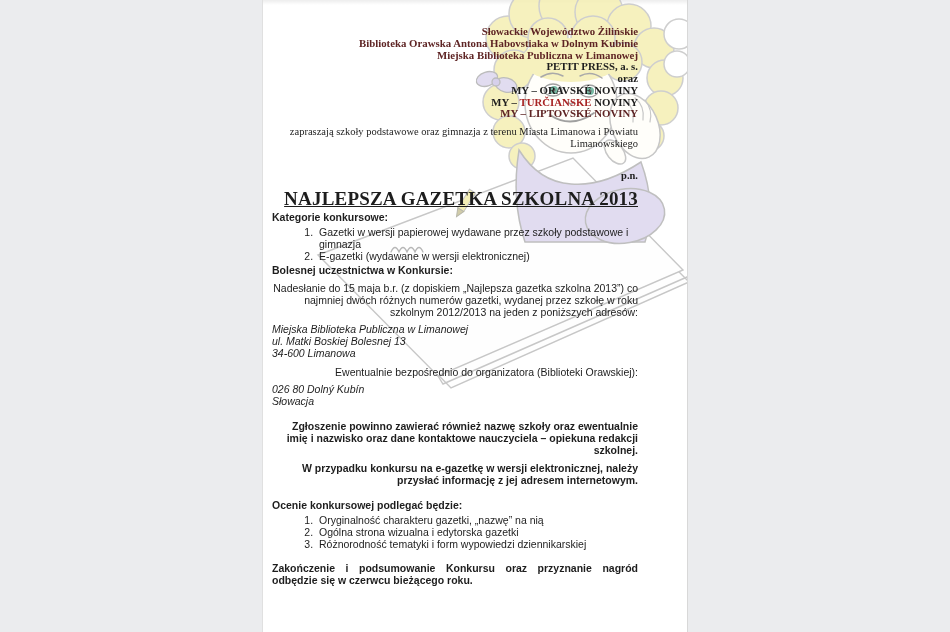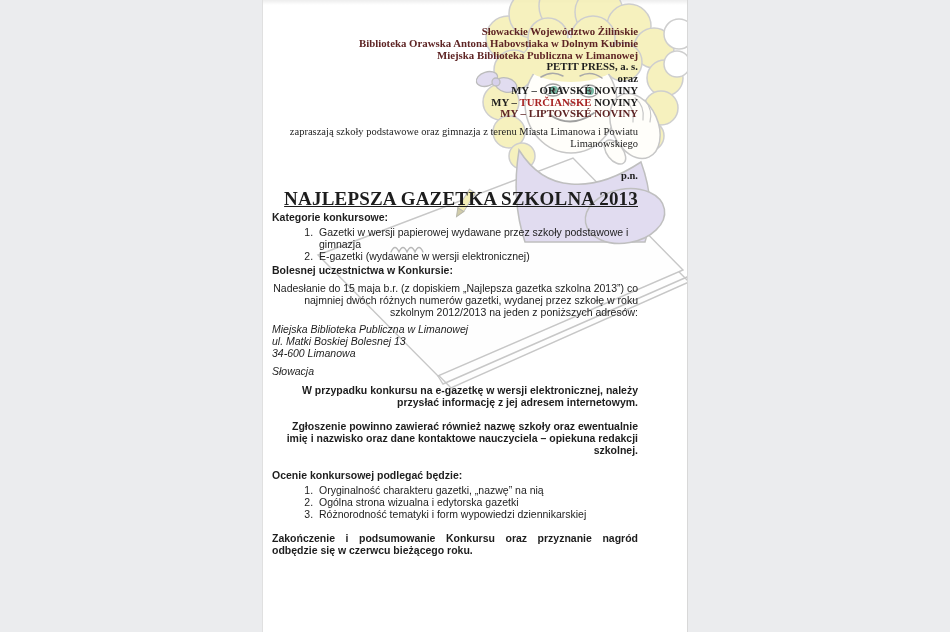--- a/index.html
+++ b/index.html
@@ -150,26 +150,28 @@
         <li>E-gazetki (wydawane w wersji elektronicznej)</li>
       </ol>
 
       <div class="sect-head">Bolesnej uczestnictwa w Konkursie:</div>
       <div class="para">Nadesłanie do 15 maja b.r. (z dopiskiem „Najlepsza gazetka szkolna 2013”) co najmniej dwóch różnych numerów gazetki, wydanej przez szkołę w roku szkolnym 2012/2013 na jeden z poniższych adresów:</div>
       <div class="addr">
         <div>Miejska Biblioteka Publiczna w Limanowej</div>
         <div>ul. Matki Boskiej Bolesnej 13</div>
         <div>34-600 Limanowa</div>
       </div>
+      <div class="para">Ewentualnie bezpośrednio do organizatora (Biblioteki Orawskiej):</div>
       <div class="addr">
+        <div>026 80 Dolný Kubín</div>
         <div>Słowacja</div>
       </div>
 
+      <div class="para bold gap-md">Zgłoszenie powinno zawierać również nazwę szkoły oraz ewentualnie imię i nazwisko oraz dane kontaktowe nauczyciela – opiekuna redakcji szkolnej.</div>
       <div class="para bold">W przypadku konkursu na e-gazetkę w wersji elektronicznej, należy przysłać informację z jej adresem internetowym.</div>
-      <div class="para bold gap-md">Zgłoszenie powinno zawierać również nazwę szkoły oraz ewentualnie imię i nazwisko oraz dane kontaktowe nauczyciela – opiekuna redakcji szkolnej.</div>
 
       <div class="sect-head gap-md">Ocenie konkursowej podlegać będzie:</div>
       <ol>
         <li>Oryginalność charakteru gazetki, „nazwę” na nią</li>
         <li>Ogólna strona wizualna i edytorska gazetki</li>
         <li>Różnorodność tematyki i form wypowiedzi dziennikarskiej</li>
       </ol>
 
       <div class="para bold just gap-md">Zakończenie i podsumowanie Konkursu oraz przyznanie nagród odbędzie się w czerwcu bieżącego roku.</div>
 

